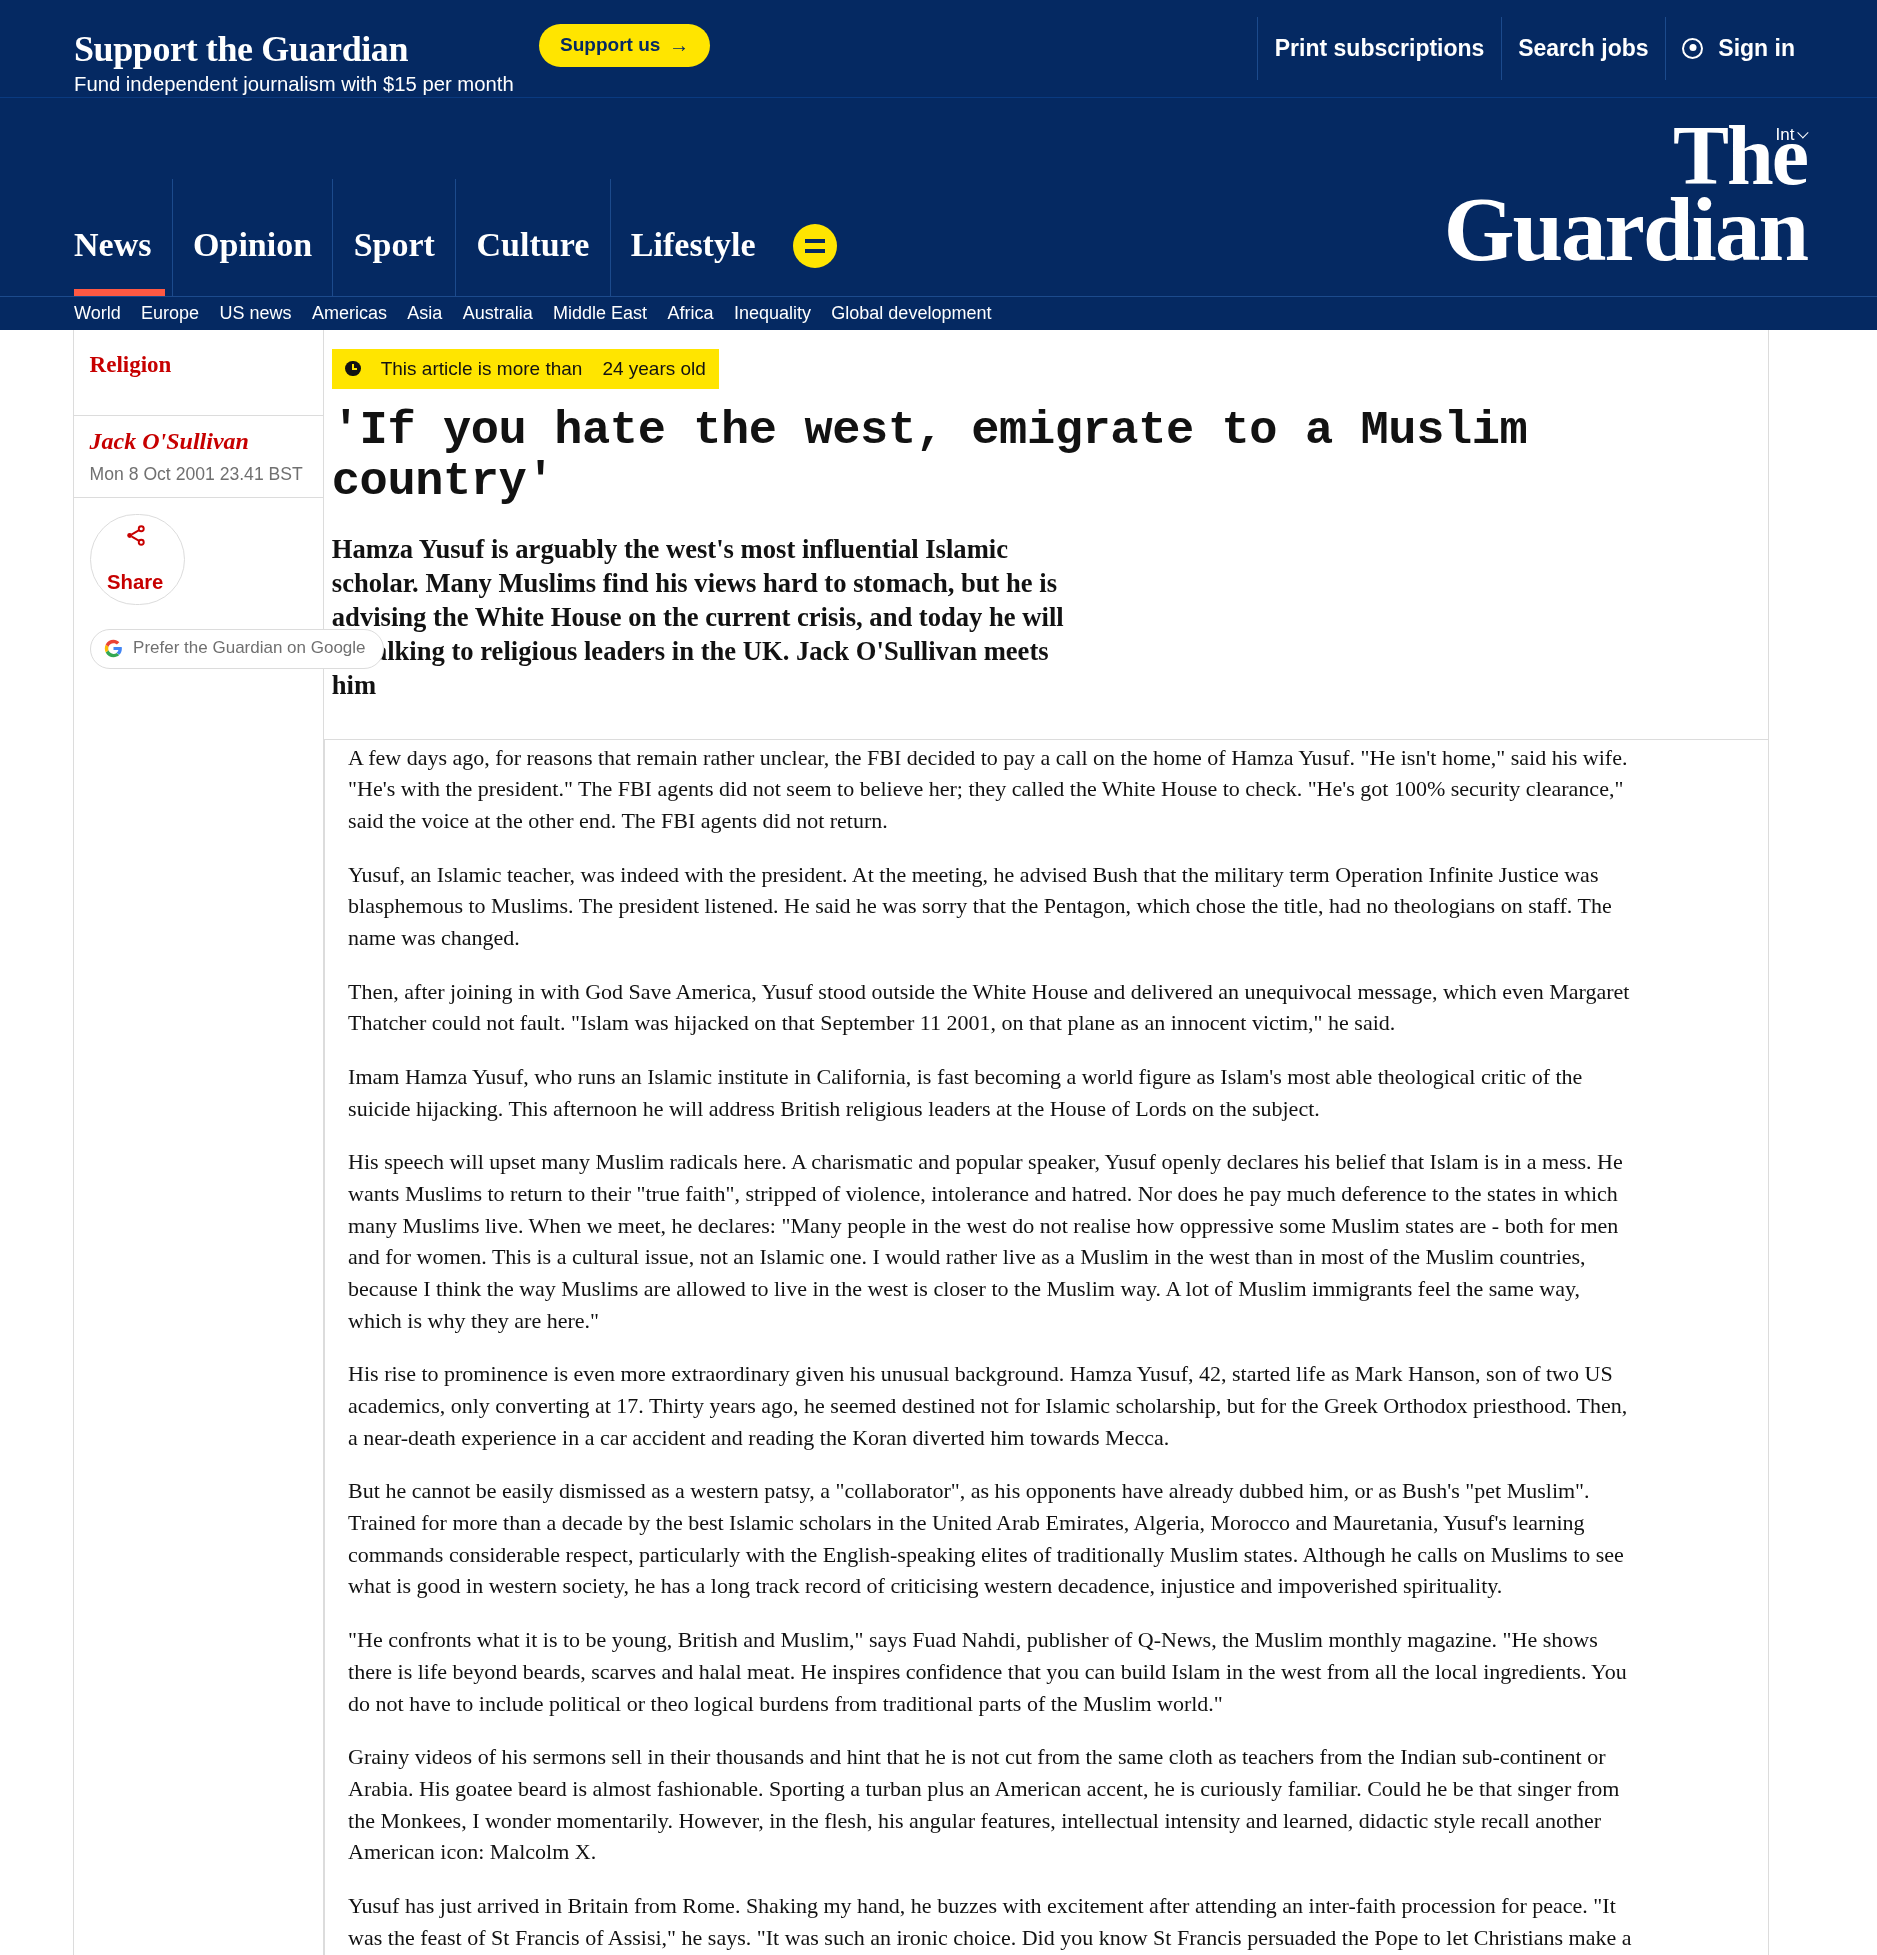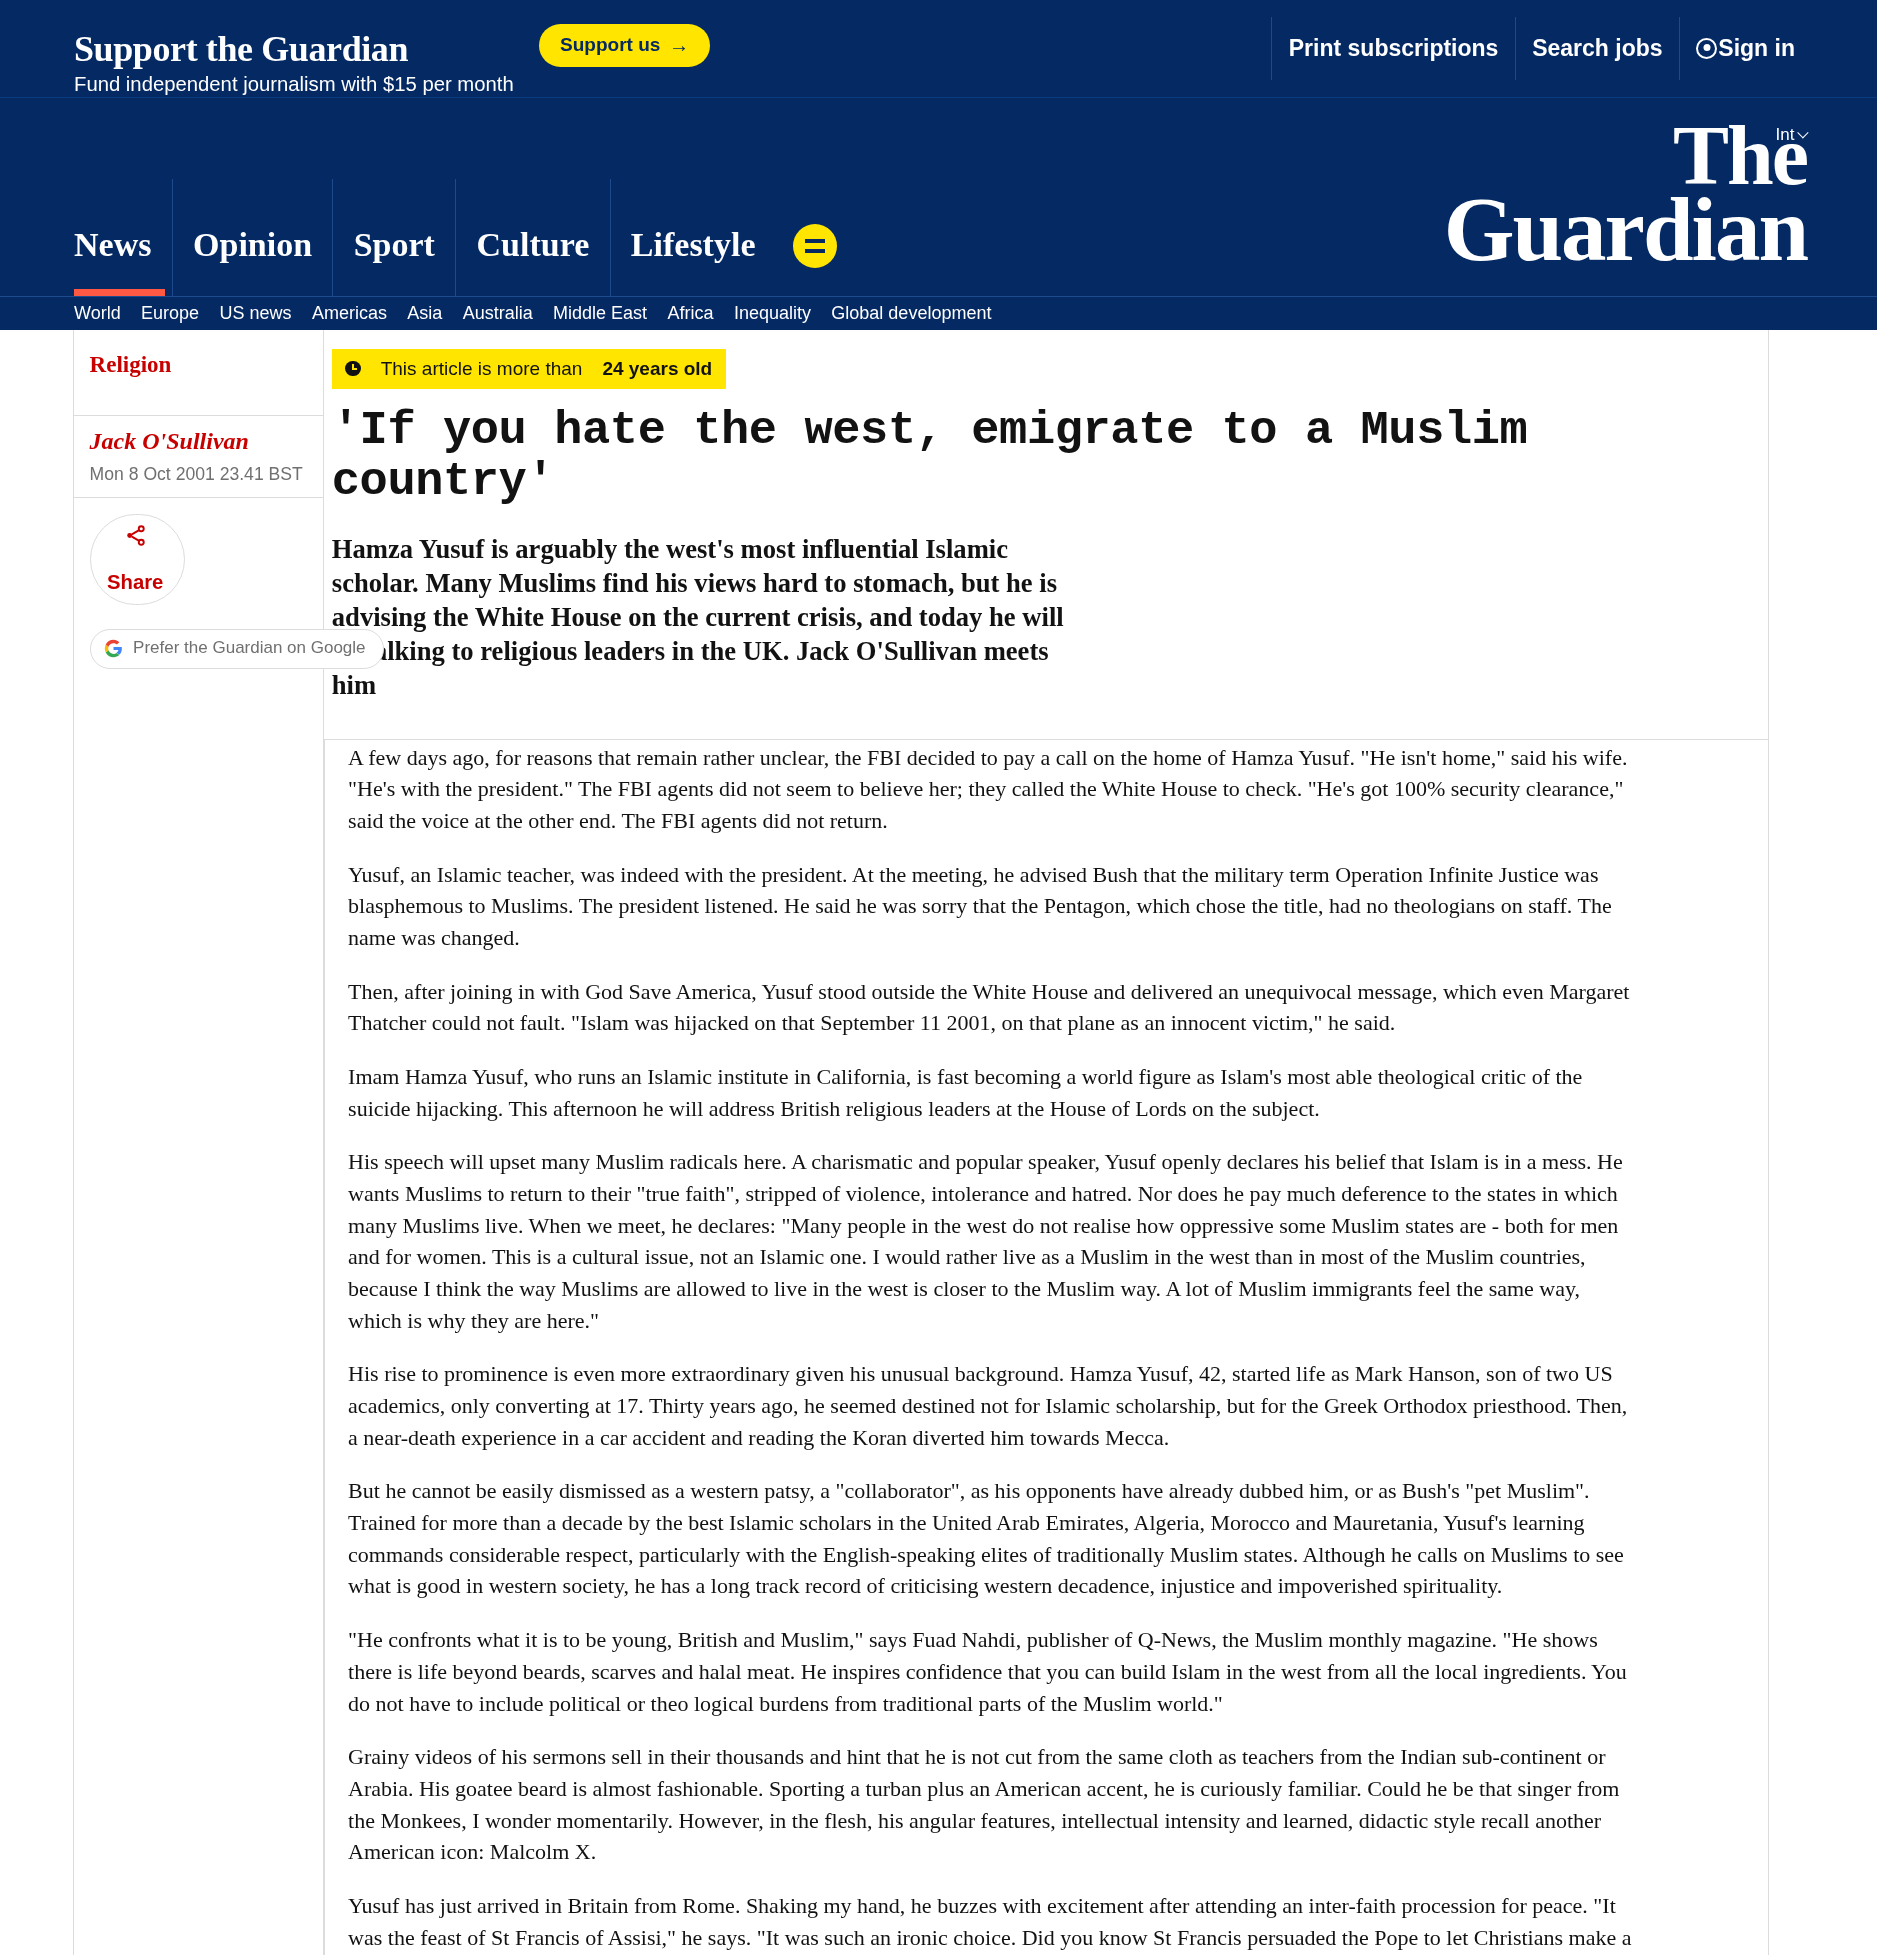--- a/index.html
+++ b/index.html
@@ -75,21 +75,21 @@
     font-weight: bold;
     font-size: 23px;
     padding: 0 16.4px;
     border-left: 1.2px solid #1c4a8c;
     height: 63px;
     display: flex;
     align-items: center;
     white-space: nowrap;
     cursor: pointer;
   }
-  .trl-item.with-icon { gap: 1px; padding-right: 0; }
+  .trl-item.with-icon { gap: 15px; padding-right: 0; }
   .user-icon {
     width: 21px; height: 21px;
     border: 2px solid #fff;
     border-radius: 50%;
     position: relative;
     display: inline-block;
     flex: none;
   }
   .user-icon::after {
     content: "";
@@ -243,21 +243,21 @@
     display: inline-flex;
     align-items: center;
     gap: 20px;
     background: #ffe500;
     color: #121212;
     font-family: "Liberation Sans", sans-serif;
     font-size: 19px;
     padding: 8.6px 13.3px 9.4px 13.3px;
     margin: 19px 0 0 7.8px;
   }
-  .age-banner b { font-weight: bold; text-align: center; }
+  .age-banner b { font-weight: normal; text-align: center; }
   .clock-icon {
     width: 15.6px; height: 15.6px;
     border-radius: 50%;
     background: #121212;
     position: relative;
     flex: none;
     display: inline-block;
   }
   .clock-icon::before {
     content: "";

